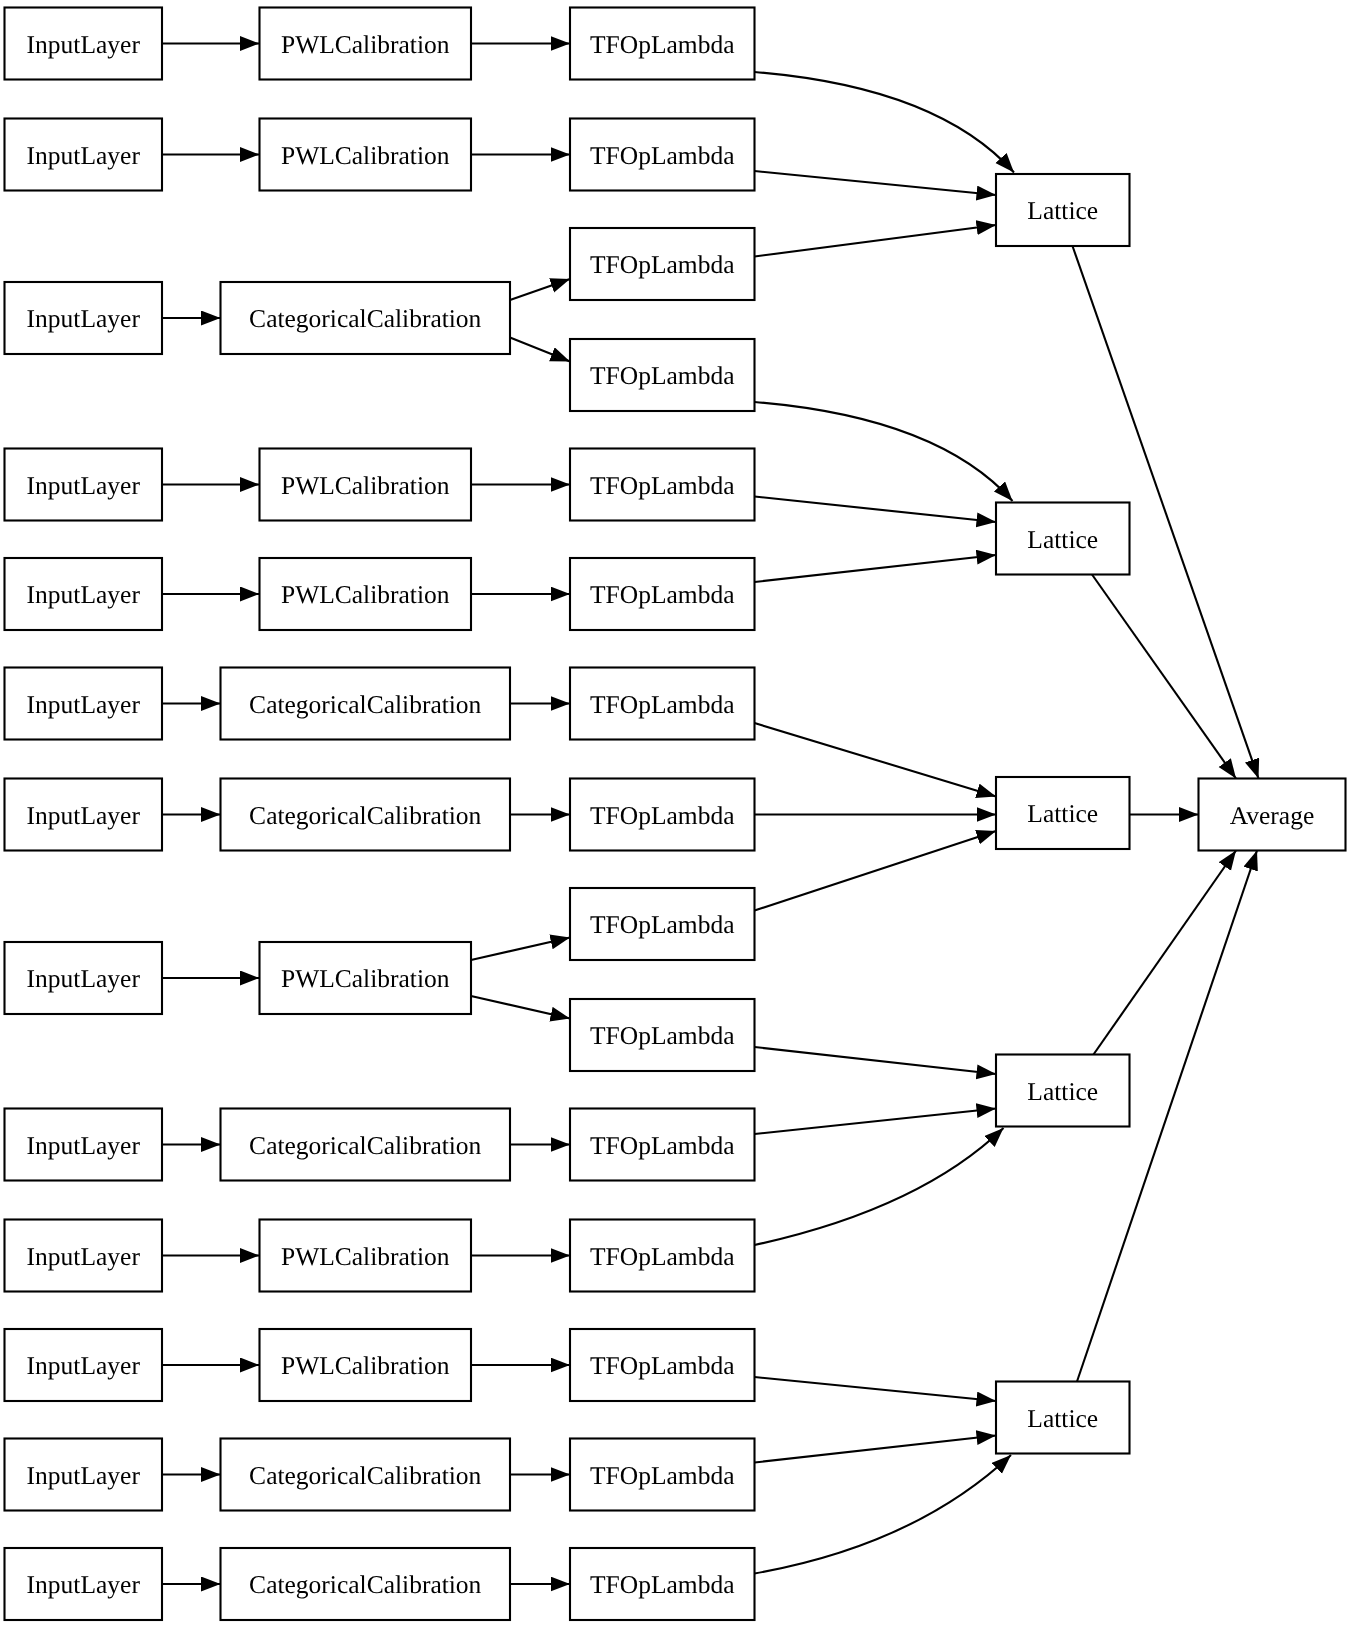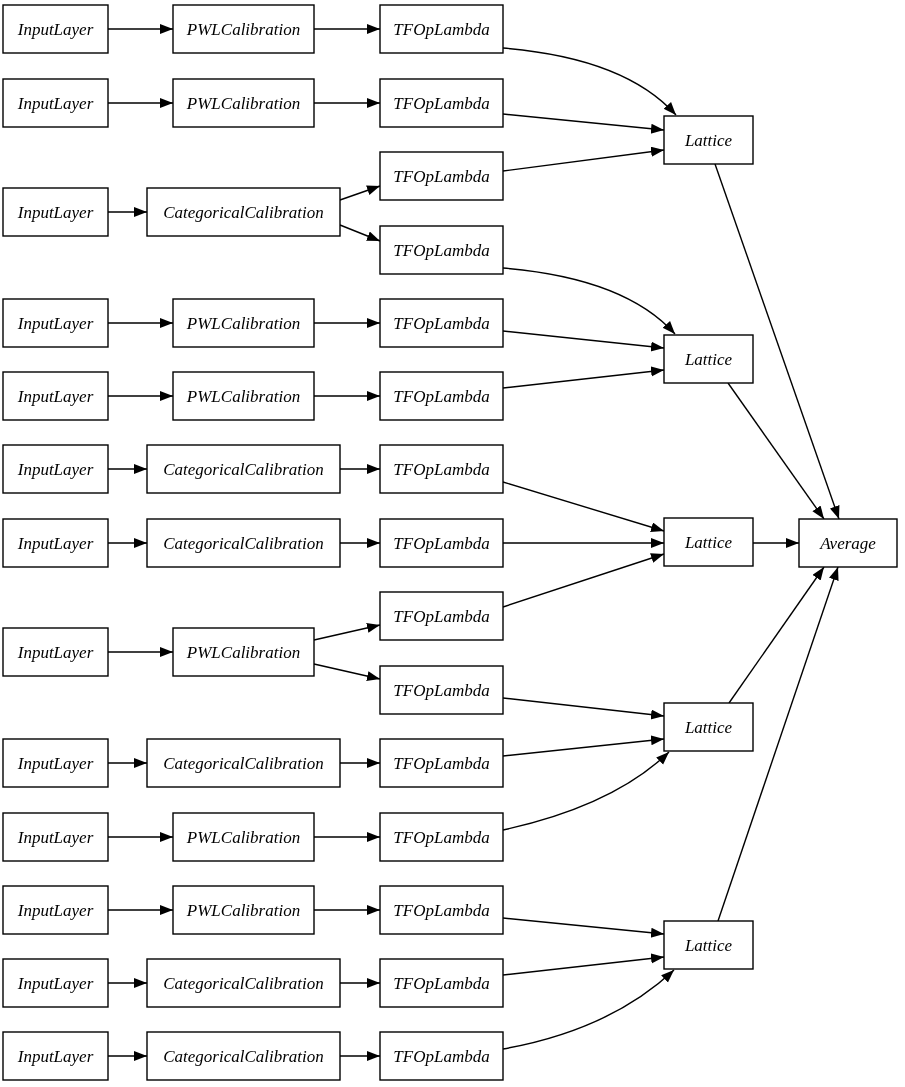--- a/index.html
+++ b/index.html
@@ -2,21 +2,20 @@
 <html><head>
 <meta charset="utf-8">
 <style>
   html, body { margin: 0; padding: 0; background: #ffffff; }
   .canvas {
     position: relative;
     width: 905px;
     height: 1087px;
     background: #ffffff;
     overflow: hidden;
-    font-style: italic;
   }
   svg { display: block; }
   .edge {
     fill: none;
     stroke: #000000;
     stroke-width: 1.4;
   }
   .node-rect {
     fill: #ffffff;
     stroke: #000000;

